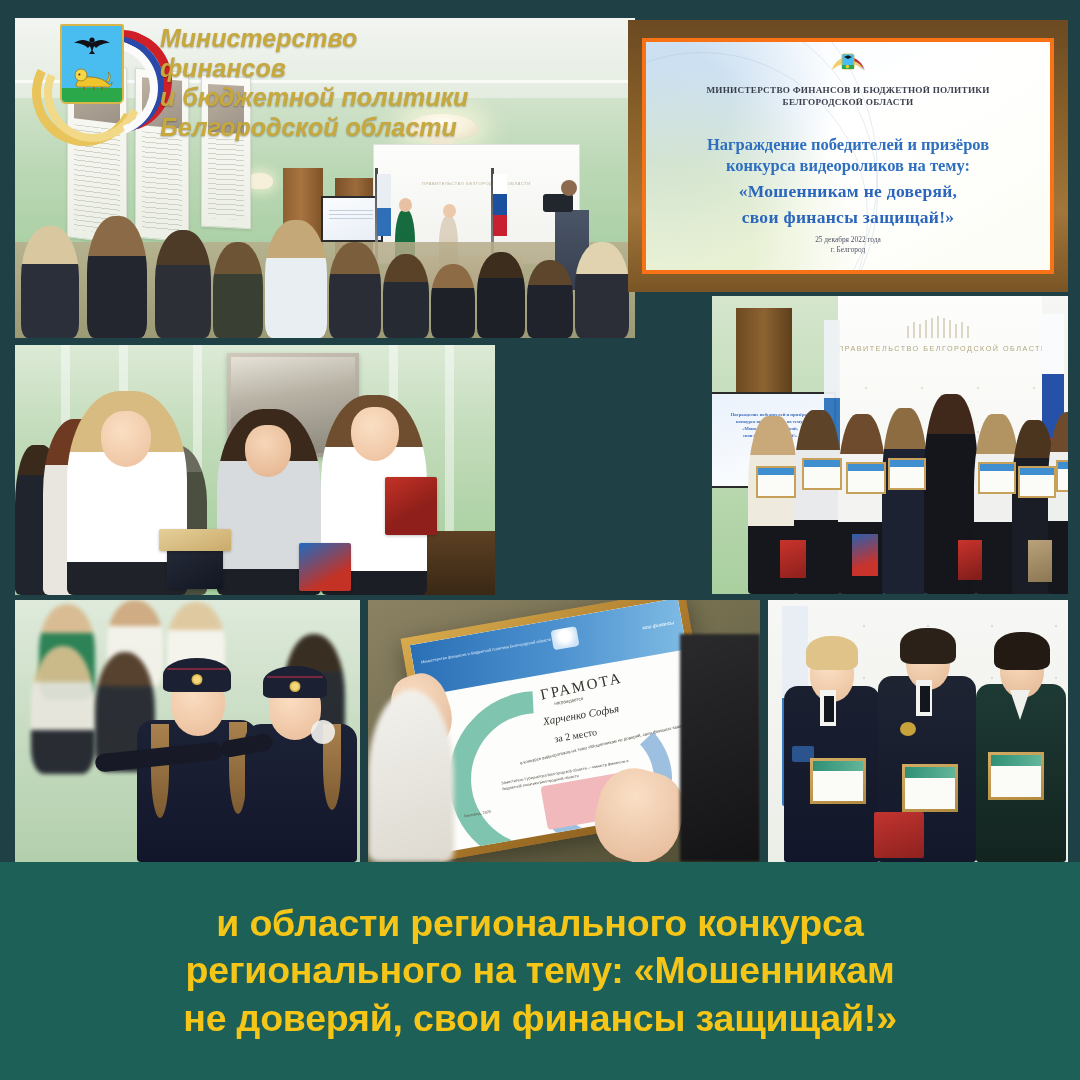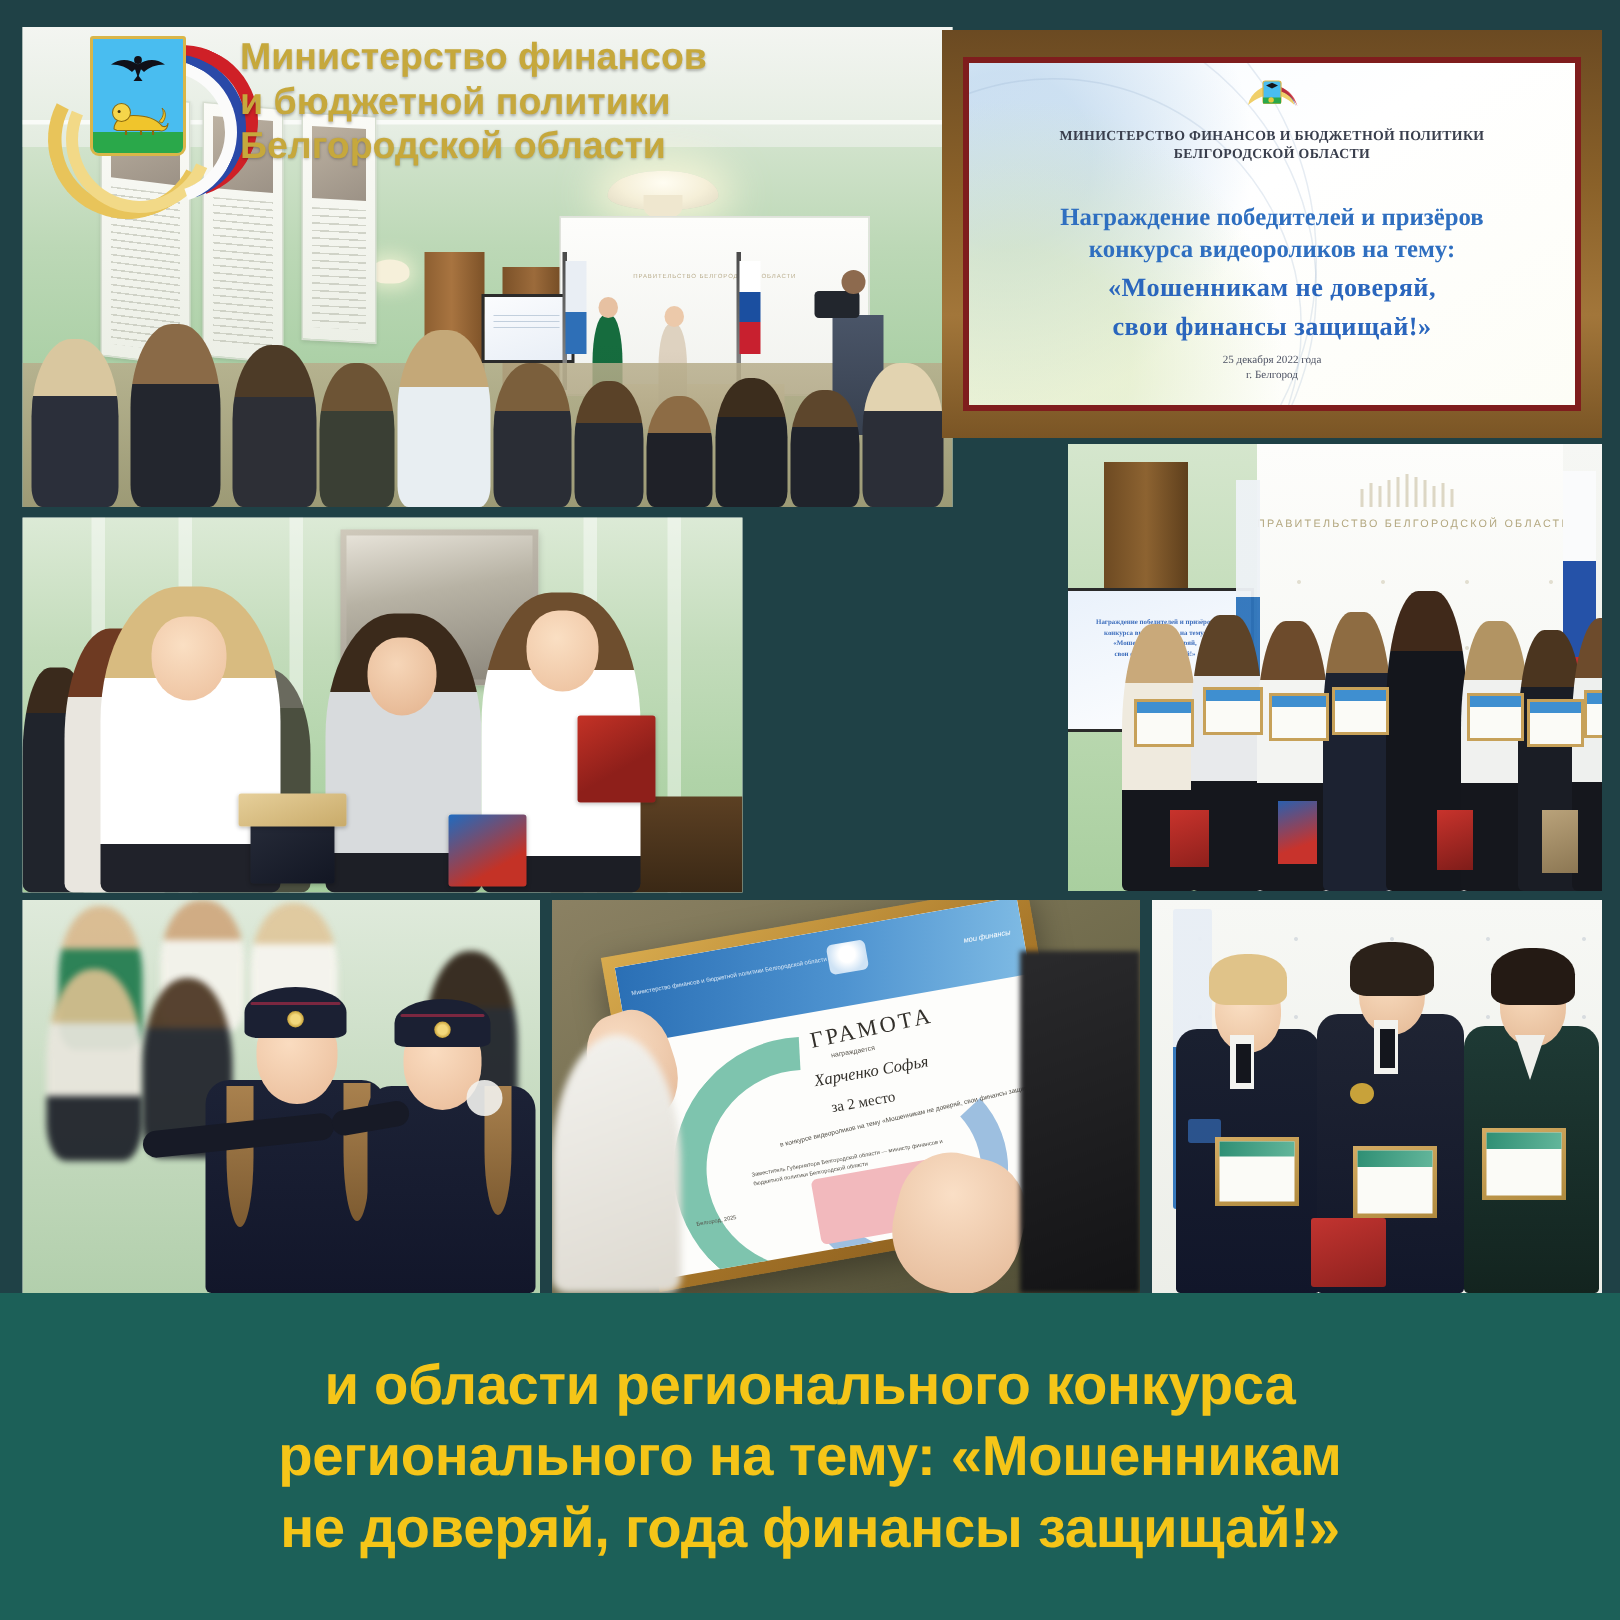--- a/index.html
+++ b/index.html
@@ -82,21 +82,21 @@
   .head{position:absolute;bottom:0;border-radius:46% 46% 12% 12%;}
   .cam{position:absolute;left:540px;top:192px;width:34px;height:80px;
     background:linear-gradient(180deg,#4a5568,#37404f);}
   .cam:before{content:"";position:absolute;left:-12px;top:-16px;width:30px;height:18px;background:#22262d;border-radius:3px;}
   .cam:after{content:"";position:absolute;left:6px;top:-30px;width:16px;height:16px;border-radius:50%;background:#8d6a4e;}
 
   
   .ph-screen{left:628px;top:20px;width:440px;height:272px;background:#5b3a1a;}
   .scr-wood{position:absolute;inset:0;background:linear-gradient(180deg,#6b4a22,#8a6129 38%,#a2763a 70%,#7a5525);}
   .scr-frame{position:absolute;left:14px;top:18px;right:14px;bottom:18px;
-    background:#7f1d1d;padding:4px;box-sizing:border-box;}
+    background:#f97316;padding:4px;box-sizing:border-box;}
   .slide{position:absolute;inset:4px;overflow:hidden;
     background:
       radial-gradient(circle at 8% 88%, rgba(215,230,180,.55) 0 18%, transparent 42%),
       radial-gradient(circle at 6% 28%, rgba(150,190,225,.45) 0 14%, transparent 40%),
       linear-gradient(150deg,#f7fbff 0%,#ffffff 42%,#fdfdf6 100%);}
   .slide .arc{position:absolute;border:1px solid rgba(140,170,200,.22);border-radius:50%;}
   .slide .arc1{left:-190px;top:-80px;width:420px;height:420px;}
   .slide .arc2{left:-150px;top:-40px;width:380px;height:380px;}
   .slide .arc3{left:-110px;top:10px;width:330px;height:330px;}
   .slide-emb{position:absolute;left:50%;top:11px;transform:translateX(-50%);width:40px;height:26px;}
@@ -203,21 +203,21 @@
   .o-flag{position:absolute;left:14px;top:6px;width:26px;height:200px;
     background:linear-gradient(180deg,#e8eef5 0 46%,#2d73bb 46%);border-radius:2px 2px 10px 2px;opacity:.95;}
   .officer{position:absolute;bottom:0;}
   .o-cert{position:absolute;background:linear-gradient(160deg,#d3ab63,#b08a3e);padding:3px;box-sizing:border-box;}
   .o-cert i{position:absolute;left:3px;top:3px;right:3px;bottom:3px;background:#fbfbf7;display:block;}
   .o-cert i:before{content:"";position:absolute;left:0;top:0;width:100%;height:26%;
     background:linear-gradient(100deg,#2f8f74,#63b69b);}
   .o-bagred{position:absolute;background:linear-gradient(160deg,#c23430,#8d211e);border-radius:2px;}
 
   
-  .hdr{position:absolute;left:0;top:0;width:560px;height:130px;z-index:7;}
+  .hdr{position:absolute;left:0;top:0;width:560px;height:130px;z-index:7;font-style:italic;}
   .emblem{position:absolute;left:28px;top:14px;width:126px;height:118px;}
   .sw{position:absolute;border-radius:50%;}
   .sw-gold1{left:4px;top:26px;width:88px;height:88px;
     border:9px solid #e8c45a;border-top-color:transparent;border-right-color:transparent;transform:rotate(-18deg);}
   .sw-gold2{left:16px;top:30px;width:82px;height:82px;
     border:8px solid #f2d987;border-top-color:transparent;border-right-color:transparent;transform:rotate(-22deg);}
   .sw-red{left:42px;top:16px;width:84px;height:84px;
     border:9px solid #cf2027;border-left-color:transparent;border-bottom-color:transparent;transform:rotate(26deg);}
   .sw-blue{left:38px;top:22px;width:82px;height:82px;
     border:8px solid #2a49a8;border-left-color:transparent;border-bottom-color:transparent;transform:rotate(26deg);}
@@ -585,17 +585,17 @@
       <span>Министерство финансов</span>
       <span>и бюджетной политики</span>
       <span>Белгородской области</span>
     </div>
   </div>
 
   <div class="caption">
     <div class="caption-inner">
       <span>и области регионального конкурса</span>
       <span>регионального на тему: «Мошенникам</span>
-      <span>не доверяй, года финансы защищай!»</span>
+      <span>не доверяй, свои финансы защищай!»</span>
     </div>
   </div>
 
 </div>
 
 </body></html>

